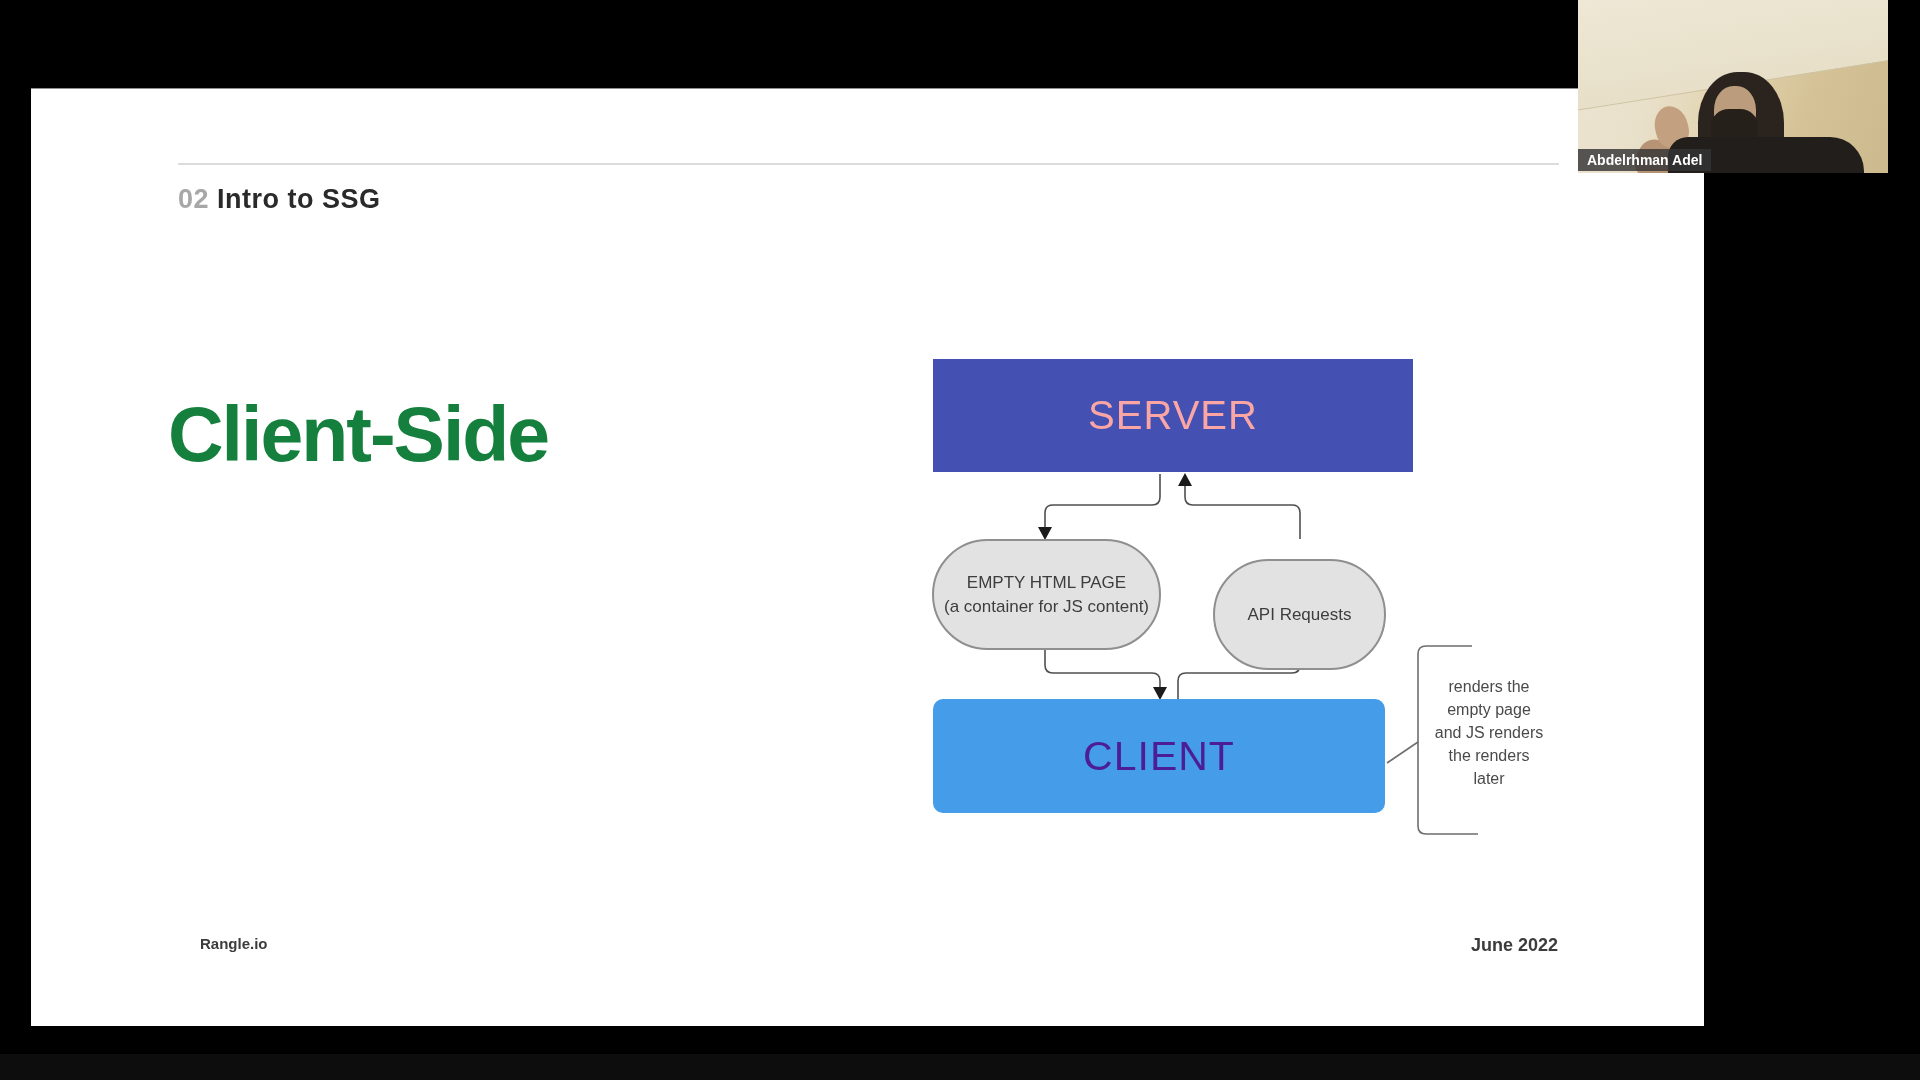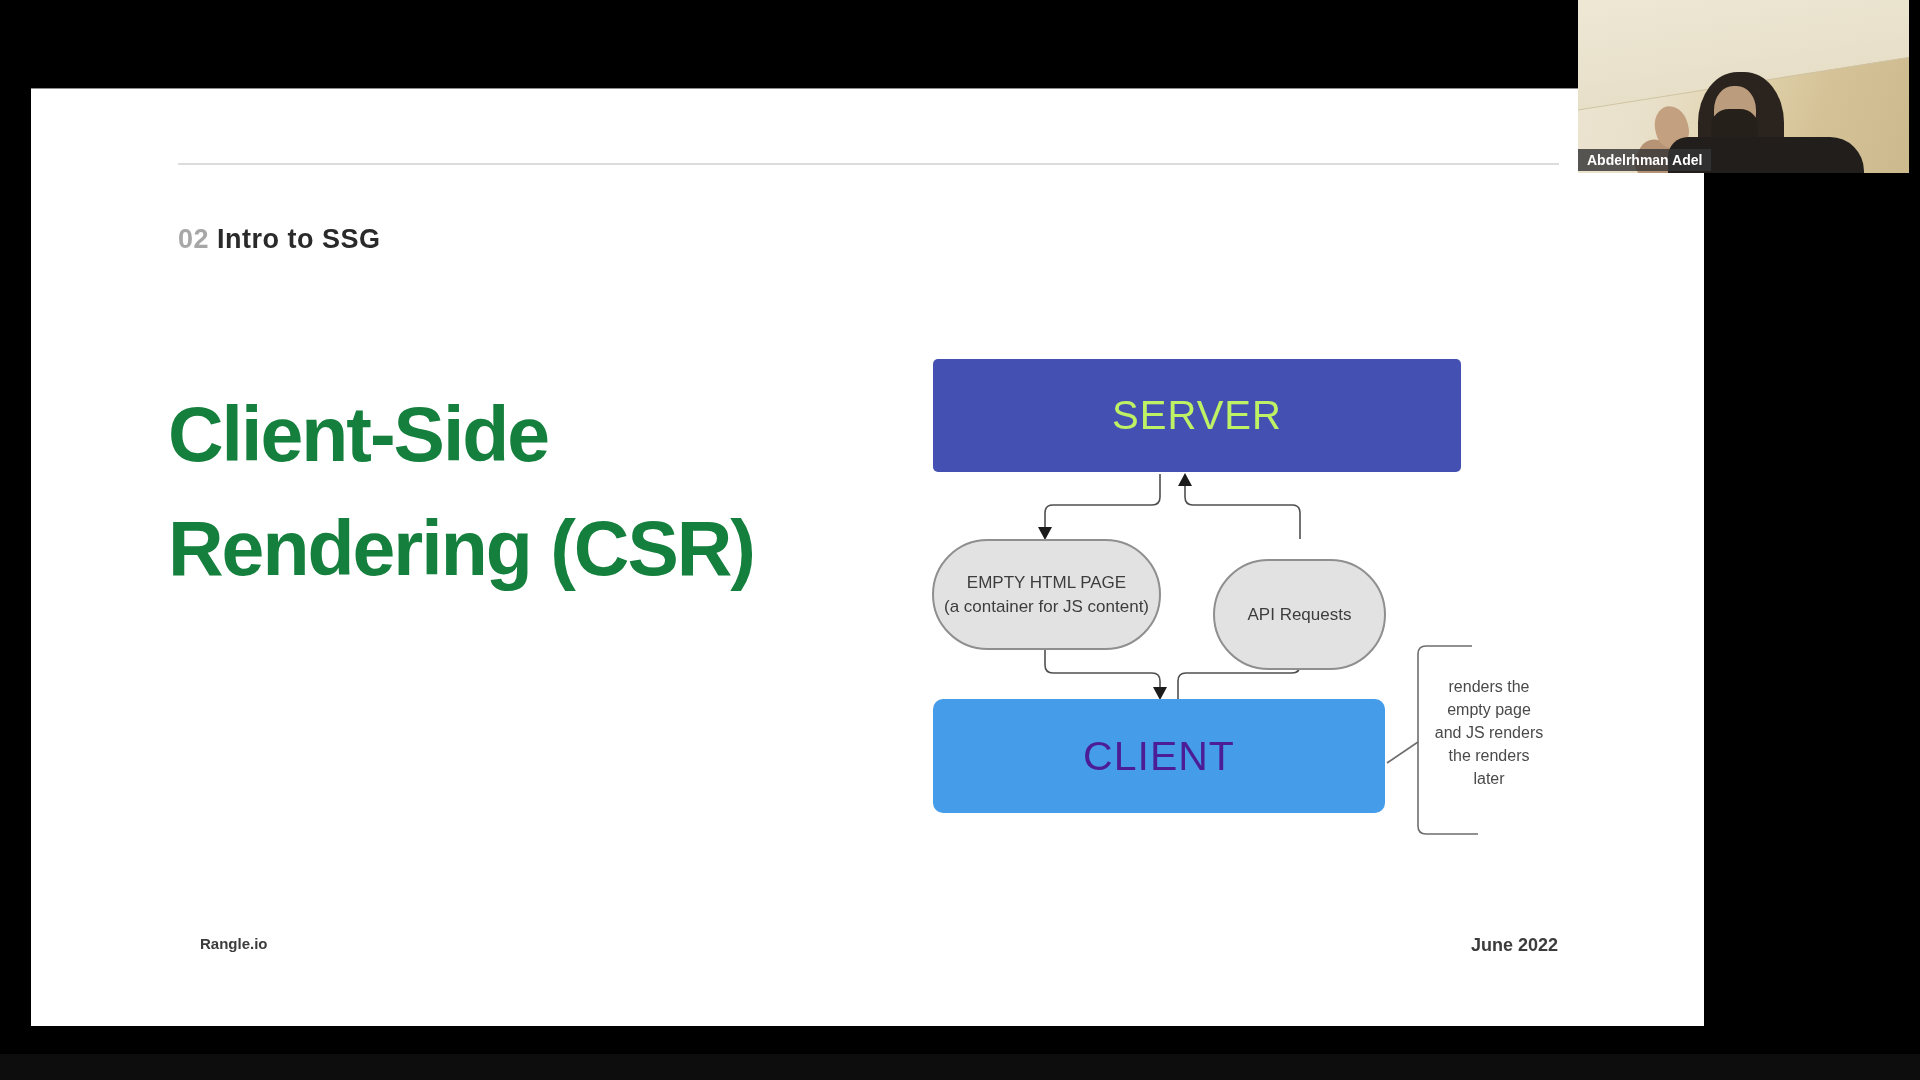--- a/index.html
+++ b/index.html
@@ -11,21 +11,21 @@
   .slide{
     position:absolute;left:31px;top:88px;width:1673px;height:937px;
     background:#ffffff;border-top:1px solid #8f8f8f;
   }
   .header-rule{
     position:absolute;left:147px;top:74px;width:1381px;height:2px;
     background:#dcdcdc;
   }
   .section-heading{
     position:absolute;left:147px;top:95px;font-size:27px;font-weight:700;
-    letter-spacing:0.5px;white-space:nowrap;margin-top:40px;
+    letter-spacing:0.5px;white-space:nowrap;
   }
   .section-number{color:#a7a7a7;}
   .section-title{color:#2a2a2a;margin-left:8px;}
   .slide-title{
     position:absolute;left:137px;top:288px;
     font-size:77px;font-weight:700;color:#15803d;letter-spacing:-2px;
     line-height:114px;white-space:nowrap;
   }
   .footer-brand{
     position:absolute;left:147px;top:846px;font-size:15px;font-weight:700;color:#3c3c3c;margin-left:22px;
@@ -33,42 +33,41 @@
   .footer-date{
     position:absolute;right:146px;top:846px;font-size:18px;font-weight:700;color:#3c3c3c;
   }
   
   .diagram-svg{position:absolute;left:0;top:0;width:1673px;height:937px;}
   .node{
     position:absolute;display:flex;align-items:center;justify-content:center;
     text-align:center;box-sizing:border-box;
   }
   .server-box{
-    left:902px;top:270px;width:528px;height:113px;border-radius:5px;
-    background:#4451b3;color:#bef264;font-size:40px;letter-spacing:1px;
+    left:902px;top:270px;width:480px;height:113px;border-radius:0;
+    background:#4451b3;color:#fca5a5;font-size:40px;letter-spacing:1px;
   }
   .client-box{
     left:902px;top:610px;width:452px;height:114px;border-radius:10px;
     background:#459ce9;color:#4c1d95;font-size:41px;letter-spacing:1px;
   }
   .pill{
     background:#e2e2e2;border:2px solid #8f8f8f;border-radius:56px;
     color:#3d3d3d;flex-direction:column;line-height:24px;
   }
   .pill-empty{left:901px;top:450px;width:229px;height:111px;font-size:17px;}
   .pill-api{left:1182px;top:470px;width:173px;height:111px;font-size:17px;}
   .annotation{
     position:absolute;left:1392px;top:586px;width:132px;text-align:center;
     font-size:16px;line-height:23px;color:#4a4a4a;
   }
   
   .webcam{
     position:absolute;left:1578px;top:0;width:310px;height:173px;overflow:hidden;
     background:linear-gradient(108deg,#ece5d2 0%,#e9e0ca 28%,#e0d2ab 52%,#d5c297 72%,#ccba8e 100%);
-    padding-left:21px;
   }
   .ceiling{
     position:absolute;left:-30px;top:-60px;width:420px;height:140px;
     background:linear-gradient(#f0ead9,#e7dfc8);
     transform:rotate(-9deg);border-bottom:1px solid #cfc3a2;
   }
   .person-hair{
     position:absolute;left:120px;top:72px;width:86px;height:110px;
     background:#2b241e;border-radius:46% 46% 38% 38%;
   }
@@ -108,21 +107,20 @@
 <div class="slide">
 
   <div class="header-rule"></div>
 
   <div class="section-heading">
     <span class="section-number">02</span><span class="section-title">Intro to SSG</span>
   </div>
 
   <div class="slide-title">
     <div>Client-Side</div>
-    <div>Rendering (CSR)</div>
   </div>
 
   <svg class="diagram-svg" viewBox="0 0 1673 937">
     <g fill="none" stroke="#4f4f4f" stroke-width="1.6">
 
       <path d="M 1129 385 L 1129 408 Q 1129 416 1121 416 L 1022 416 Q 1014 416 1014 424 L 1014 440"></path>
 
       <path d="M 1269 450 L 1269 424 Q 1269 416 1261 416 L 1162 416 Q 1154 416 1154 408 L 1154 395"></path>
 
       <path d="M 1014 561 L 1014 576 Q 1014 584 1022 584 L 1121 584 Q 1129 584 1129 592 L 1129 600"></path>

